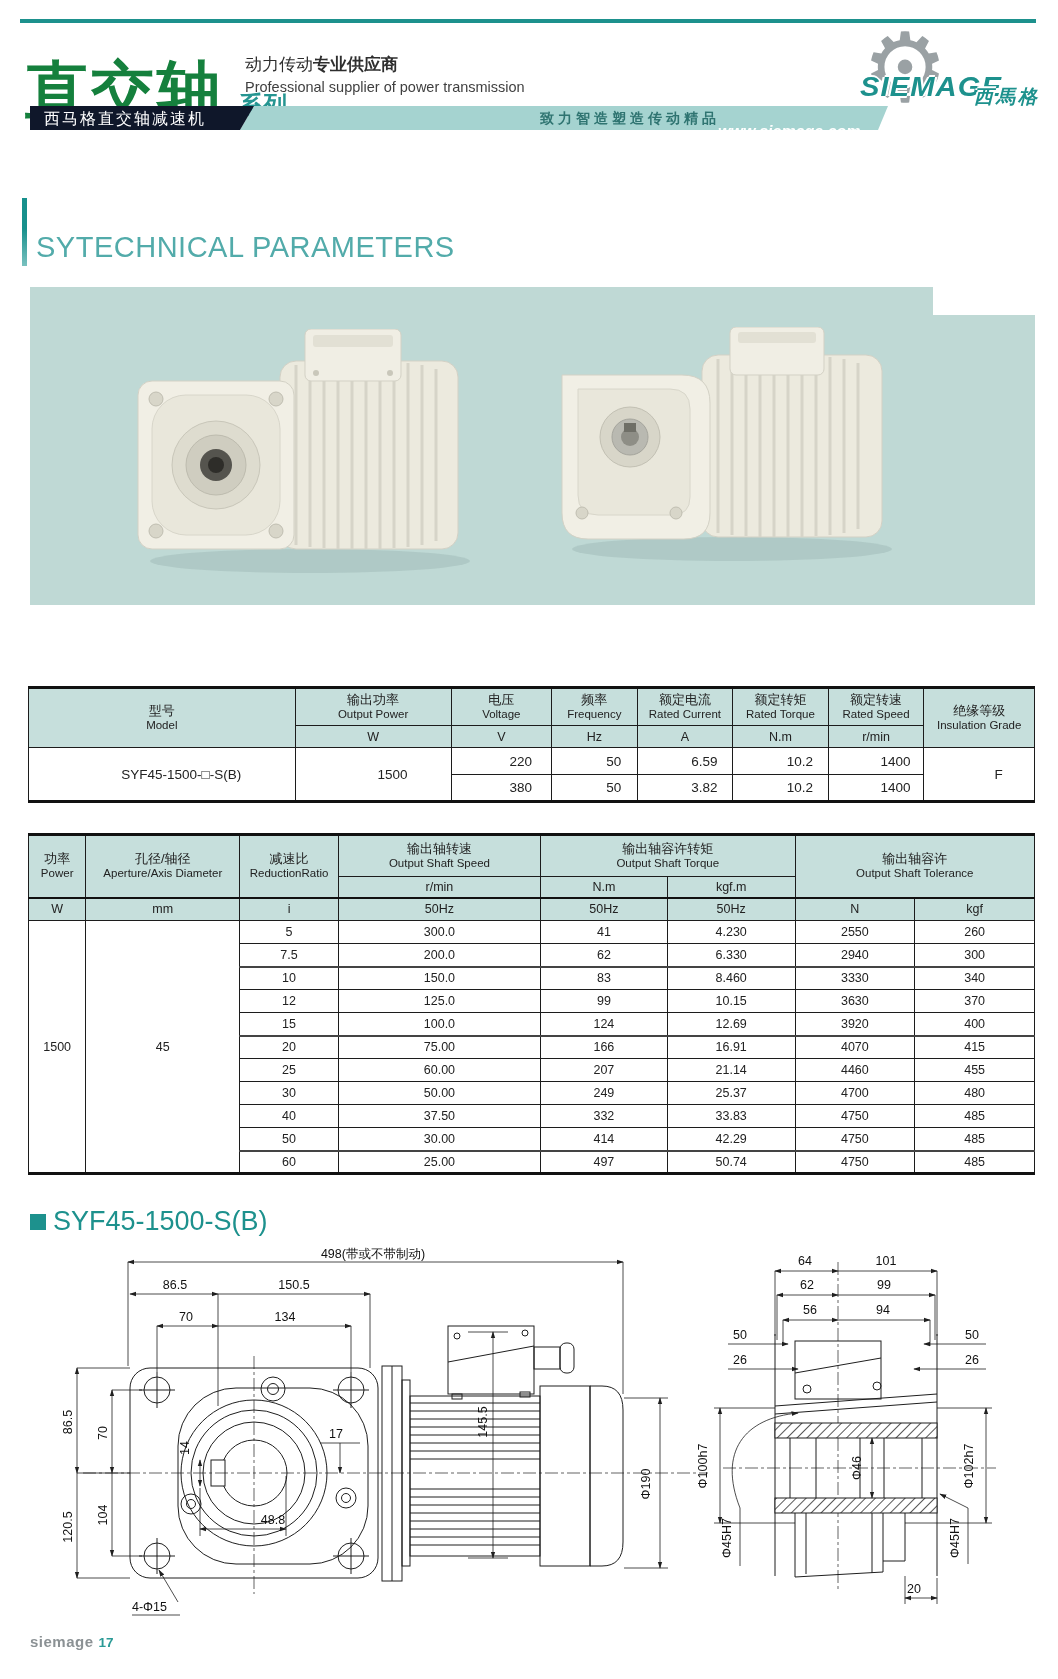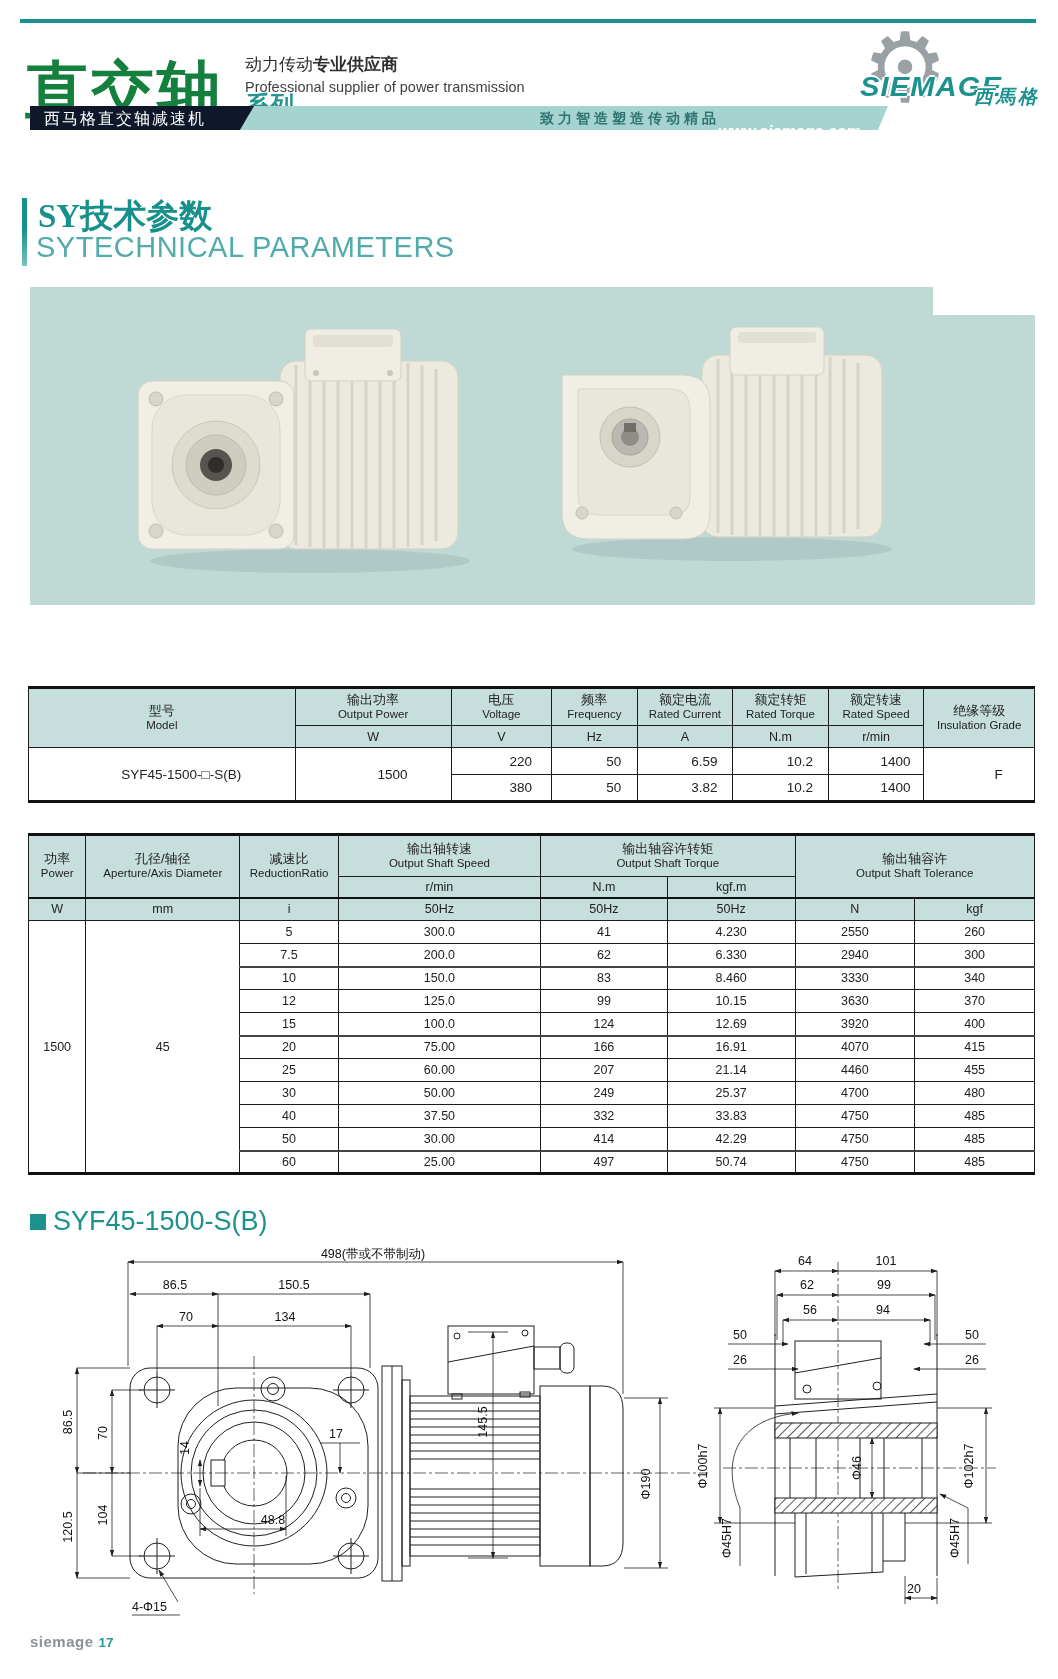--- a/index.html
+++ b/index.html
@@ -3,21 +3,21 @@
 <meta charset="utf-8">
 <style>
   * { margin:0; padding:0; box-sizing:border-box; }
   body { background:#e8e8e8; font-family:"Liberation Sans","DejaVu Sans",sans-serif; }
   .page { position:relative; width:1058px; height:1679px; background:#fff; margin:0 auto; overflow:hidden; color:#222; }
 
   
   .top-rule { position:absolute; left:20px; top:19px; width:1016px; height:4px; background:#1d918d; }
   .series { position:absolute; left:25px; top:48px; white-space:nowrap; }
   .series-cn { font-size:64px; font-weight:bold; color:#15803d; letter-spacing:2px; }
-  .series-suffix { font-size:24px; font-weight:bold; color:#259591; margin-left:23px; }
+  .series-suffix { font-size:24px; font-weight:bold; color:#259591; margin-left:16px; }
   .tagline { position:absolute; left:245px; top:53px; }
   .tagline-cn { font-size:17px; color:#2e2e2e; }
   .tagline-cn b { font-weight:bold; }
   .tagline-en { font-size:14.5px; color:#3f3f3f; margin-top:3px; }
 
   .band-light { position:absolute; left:240px; top:106px; width:648px; height:24px; background:#a5d3d0;
     clip-path:polygon(14px 0, 100% 0, calc(100% - 10px) 100%, 0 100%); }
   .band-dark { position:absolute; left:30px; top:106px; width:224px; height:24px; background:#0f172a;
     clip-path:polygon(0 0, 100% 0, calc(100% - 14px) 100%, 0 100%); }
   .band-dark span { display:block; padding:3px 0 0 14px; font-size:16px; color:#fff; letter-spacing:2px; }
@@ -106,21 +106,20 @@
     <span>西马格直交轴减速机</span>
   </div>
 
   <div class="logo">
     <span class="gear">⚙</span>
     <span class="logo-en">SIEMAGE</span>
     <span class="logo-cn">西馬格</span>
   </div>
 
   <div class="title-bar"></div>
-  <div class="title-cn">SY技术参数</div>
   <div class="title-en">SYTECHNICAL PARAMETERS</div>
 
   <div class="photo-area">
     <div class="photo-notch"></div>
 
     <svg class="motor" style="left:100px; top:42px;" width="360" height="250" viewBox="0 0 360 250">
       <ellipse cx="180" cy="232" rx="160" ry="12" fill="rgba(40,70,65,0.10)"></ellipse>
       <rect x="150" y="32" width="178" height="188" rx="16" fill="#eceade" stroke="#d3d1c5"></rect>
       <g stroke="#d6d4c8" stroke-width="3">
         <line x1="166" y1="36" x2="166" y2="216"></line>

